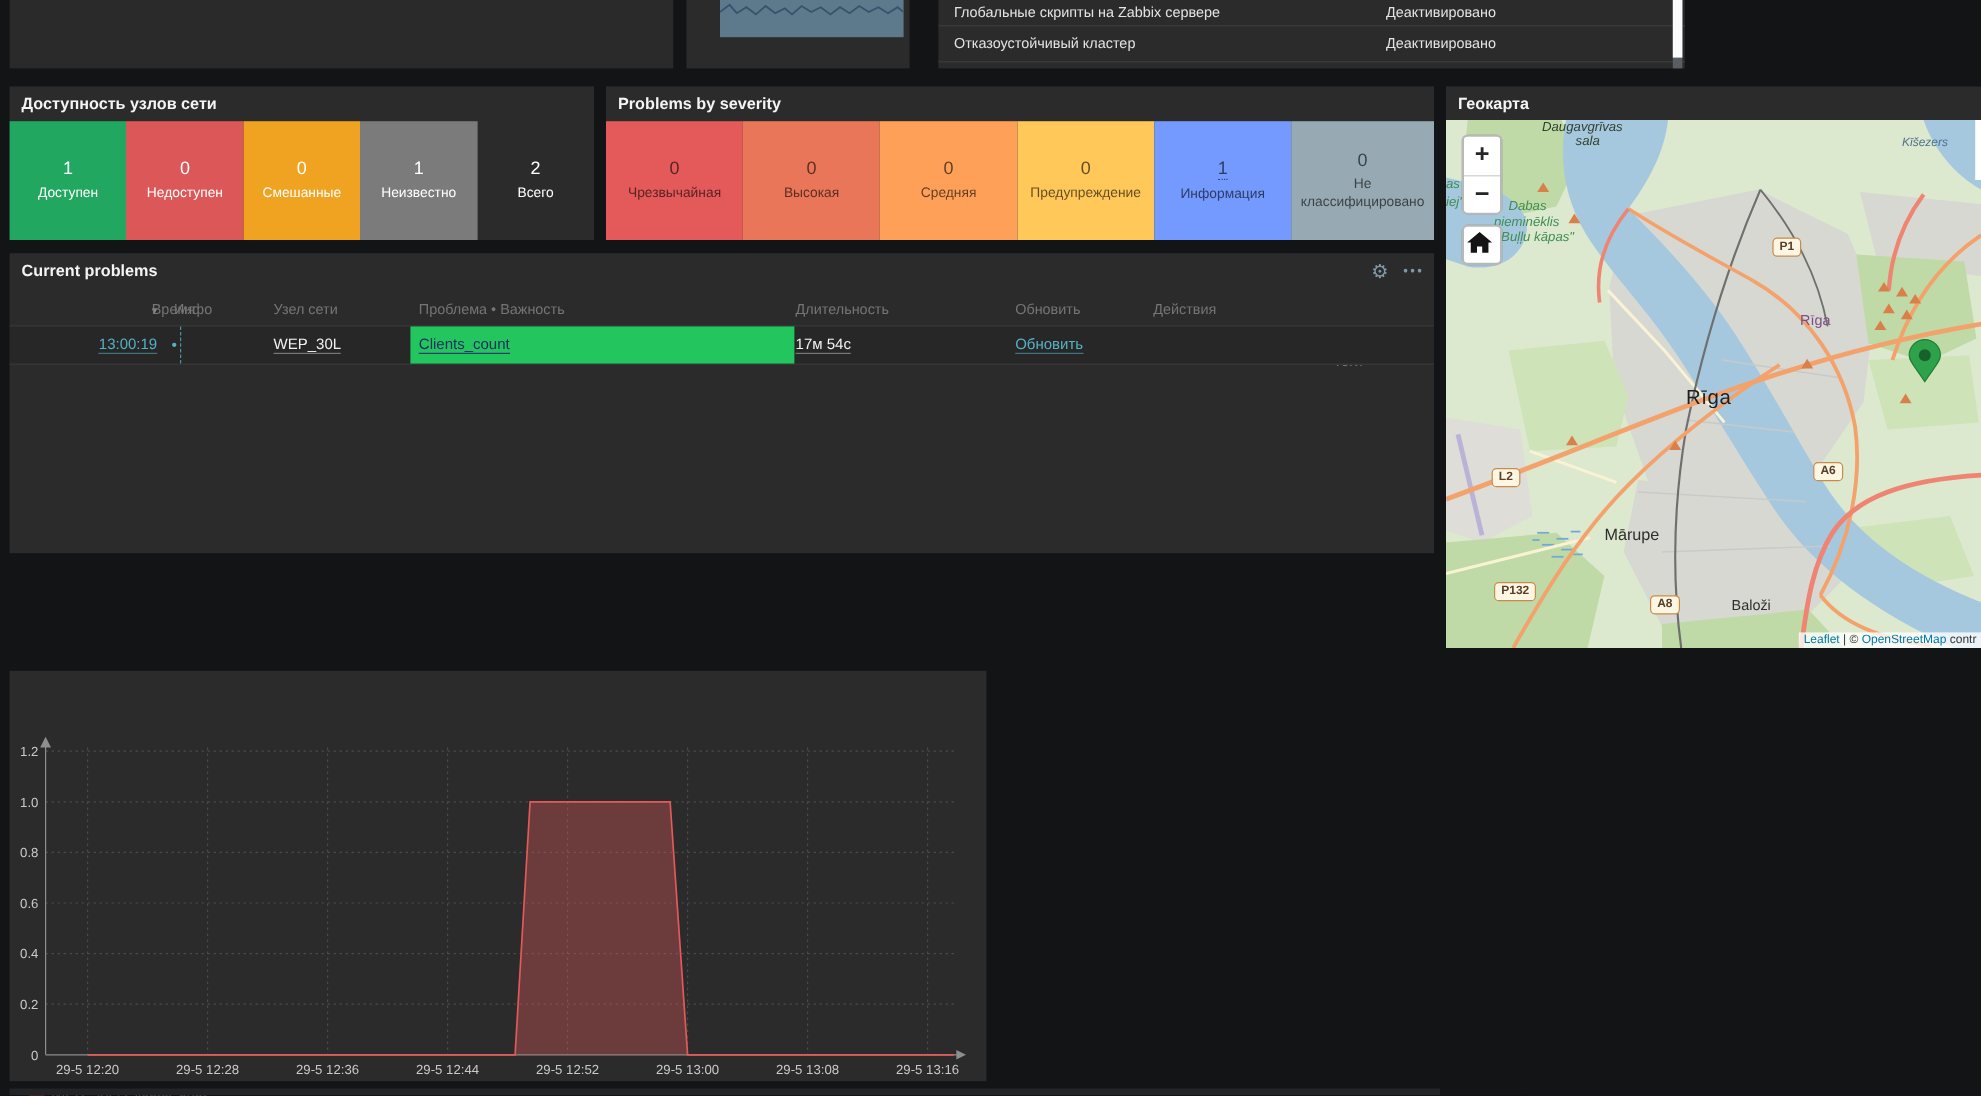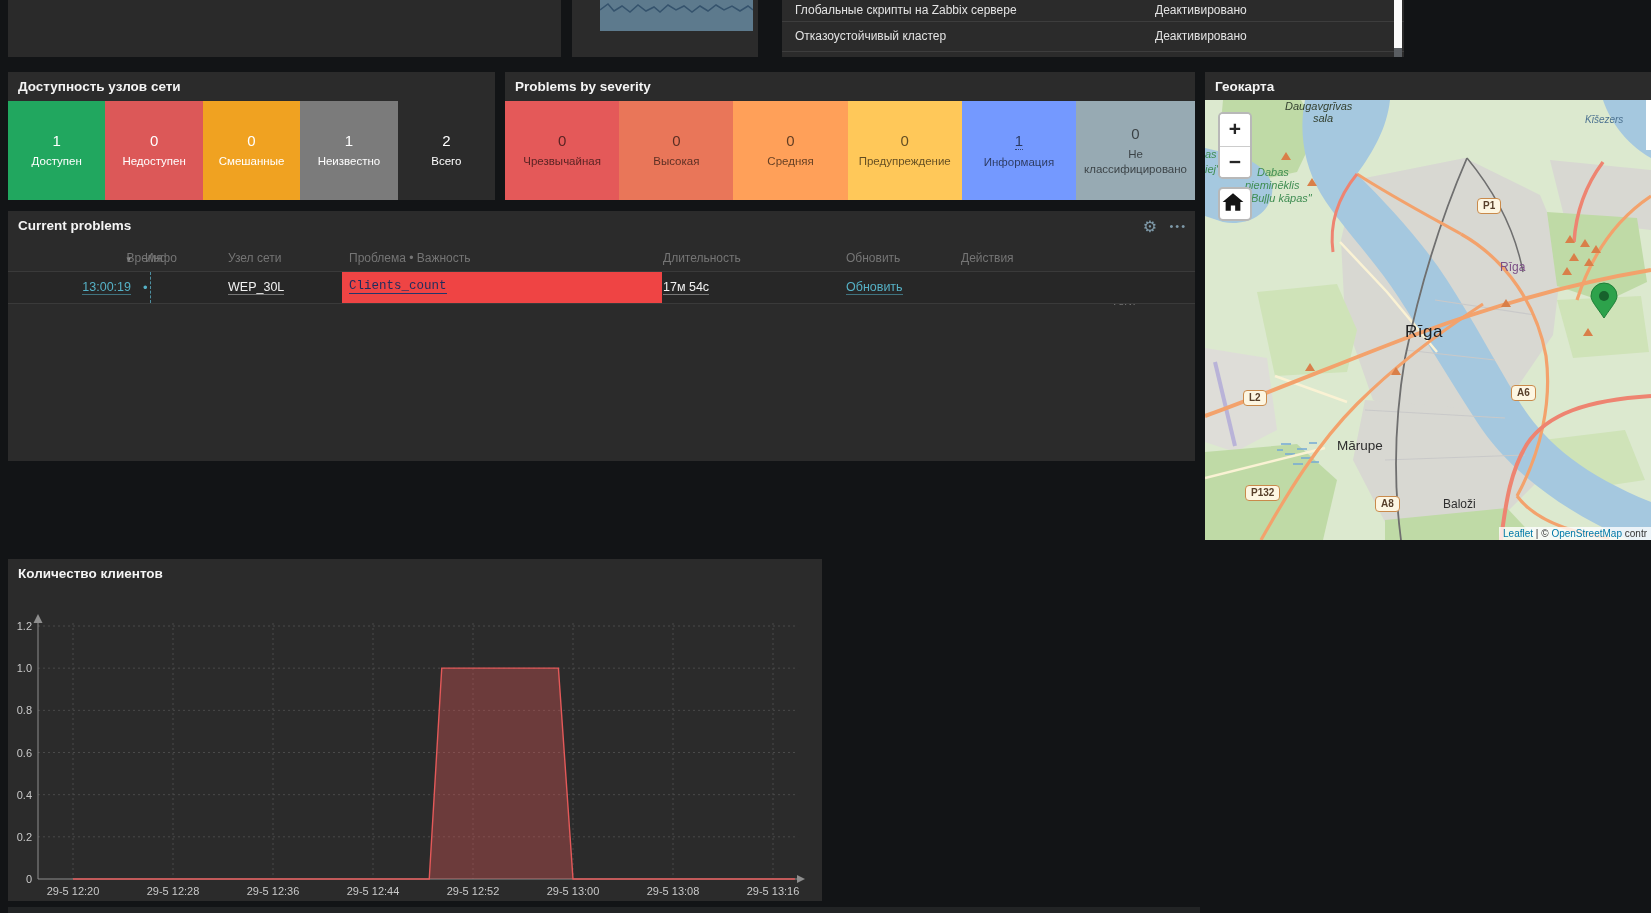--- a/index.html
+++ b/index.html
@@ -191,21 +191,21 @@
       <span class="th-dur">Длительность</span>
       <span class="th-upd">Обновить</span>
       <span class="th-act">Действия</span>
       <span class="th-tags">Теги</span>
     </div>
     <div class="trow">
       <span class="c-time"><span class="lnk lnk-teal">13:00:19</span></span>
       <span class="ind-dot">•</span>
       <span class="ind-line"></span>
       <span class="c-host"><span class="lnk lnk-host">WEP_30L</span></span>
-      <span class="prob-cell" style="background-color: #ef4444; font-family: Liberation Mono, monospace;"><span class="lnk lnk-prob">Clients_count</span></span>
+      <span class="prob-cell" style="background-color: #22c55e;"><span class="lnk lnk-prob">Clients_count</span></span>
       <span class="c-dur"><span class="lnk lnk-dur">17м 54с</span></span>
       <span class="c-upd"><span class="lnk lnk-teal">Обновить</span></span>
     </div>
   </div>
 
   <div class="widget" id="wMap">
     <div class="wtitle">Геокарта</div>
     <div class="map">
       <svg width="446" height="440" viewBox="0 0 446 440">
         <rect width="446" height="440" fill="#dce9cf"></rect>
@@ -295,21 +295,20 @@
           <path d="M15,5 L27,15 H23.5 V25 H17.5 V19 H12.5 V25 H6.5 V15 H3 Z" fill="#141414"></path>
         </svg>
       </div>
 
       <div class="attrib"><span class="al">Leaflet</span><span> | © </span><span class="al">OpenStreetMap</span><span> contr</span></div>
       <div class="pgscroll"></div>
     </div>
   </div>
 
   <div class="widget" id="wChart">
-    <div class="wtitle">Количество клиентов</div>
     <svg id="chart-svg" width="814" height="320">
         <text x="24" y="298" text-anchor="end" fill="#c9c9c9" font-size="11">0</text>
         <line x1="30" y1="251.83333333333331" x2="790" y2="251.83333333333331" stroke="#4a4a4a" stroke-dasharray="2,3"></line>
         <text x="24" y="255.83333333333331" text-anchor="end" fill="#c9c9c9" font-size="11">0.2</text>
         <line x1="30" y1="209.66666666666666" x2="790" y2="209.66666666666666" stroke="#4a4a4a" stroke-dasharray="2,3"></line>
         <text x="24" y="213.66666666666666" text-anchor="end" fill="#c9c9c9" font-size="11">0.4</text>
         <line x1="30" y1="167.5" x2="790" y2="167.5" stroke="#4a4a4a" stroke-dasharray="2,3"></line>
         <text x="24" y="171.5" text-anchor="end" fill="#c9c9c9" font-size="11">0.6</text>
         <line x1="30" y1="125.33333333333331" x2="790" y2="125.33333333333331" stroke="#4a4a4a" stroke-dasharray="2,3"></line>
         <text x="24" y="129.33333333333331" text-anchor="end" fill="#c9c9c9" font-size="11">0.8</text>

